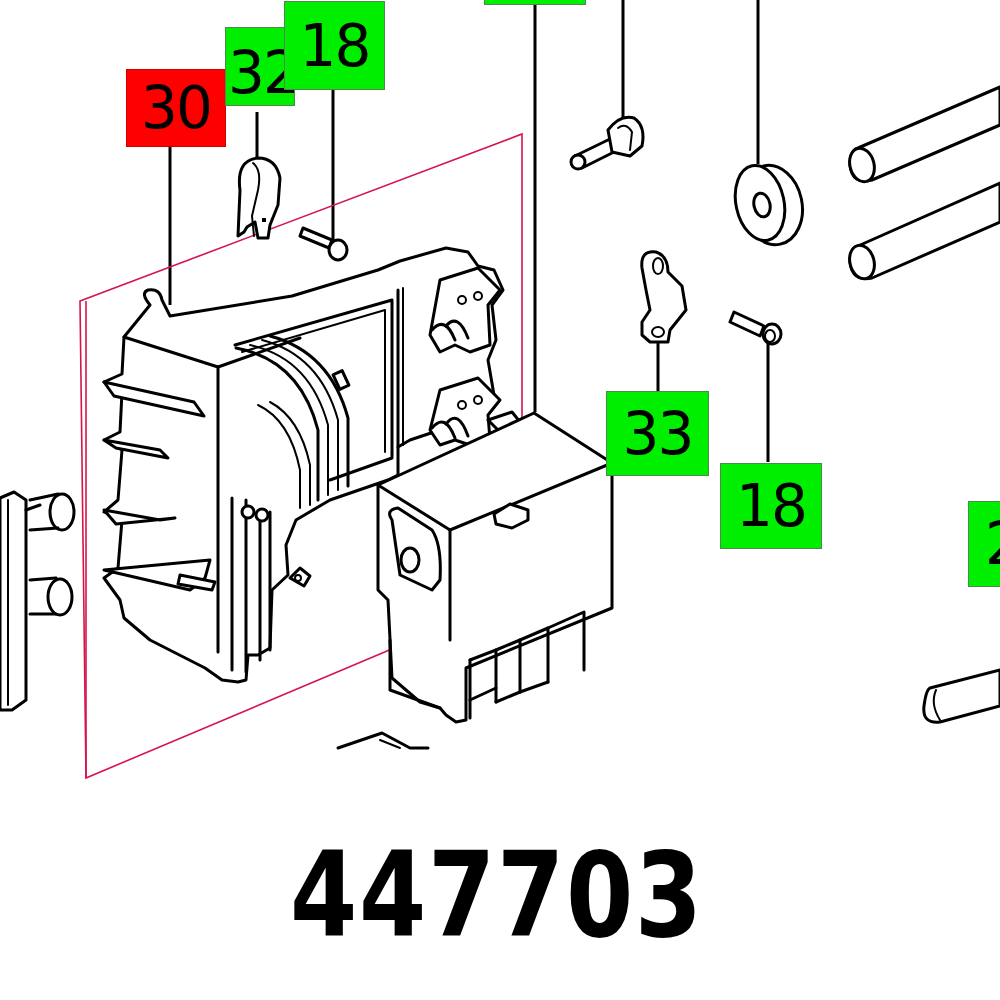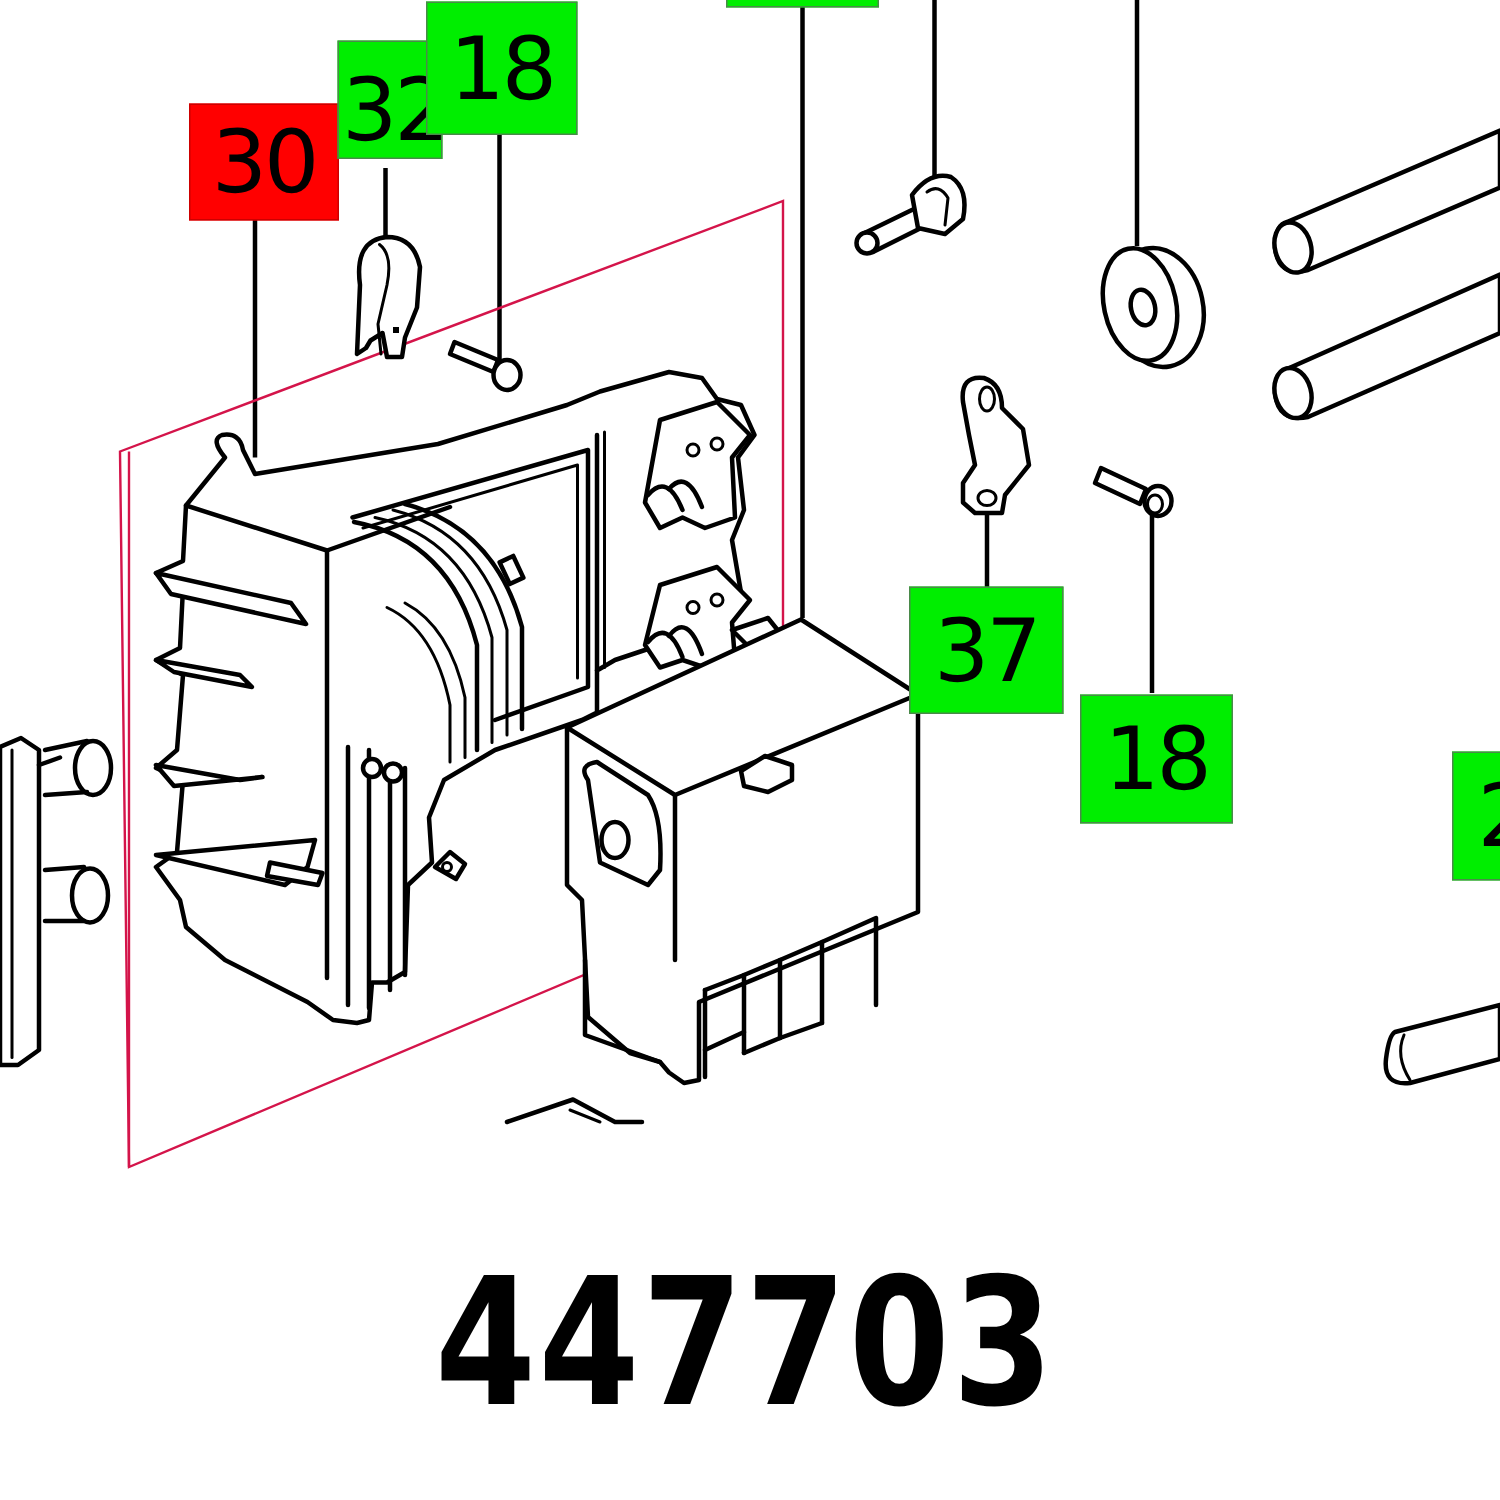--- a/index.html
+++ b/index.html
@@ -216,21 +216,21 @@
 <div class="callout green" style="left:225px; top:27px; width:70px; height:79px; justify-content:flex-start; padding-left:2px;">
   <span style="margin-top:12px;">32</span>
 </div>
 <div class="callout green" style="left:284px; top:1px; width:101px; height:89px;">
   <span>18</span>
 </div>
 <div class="callout green" style="left:484px; top:-20px; width:102px; height:25px;">
   <span></span>
 </div>
 <div class="callout green" style="left:606px; top:391px; width:103px; height:85px;">
-  <span>37</span>
+  <span>33</span>
 </div>
 <div class="callout green" style="left:720px; top:463px; width:102px; height:86px;">
   <span>18</span>
 </div>
 <div class="callout green clip-right" style="left:968px; top:501px; width:40px; height:86px; padding-left:16px;">
   <span>2</span>
 </div>
 
 <div class="part-number">447703</div>
 

